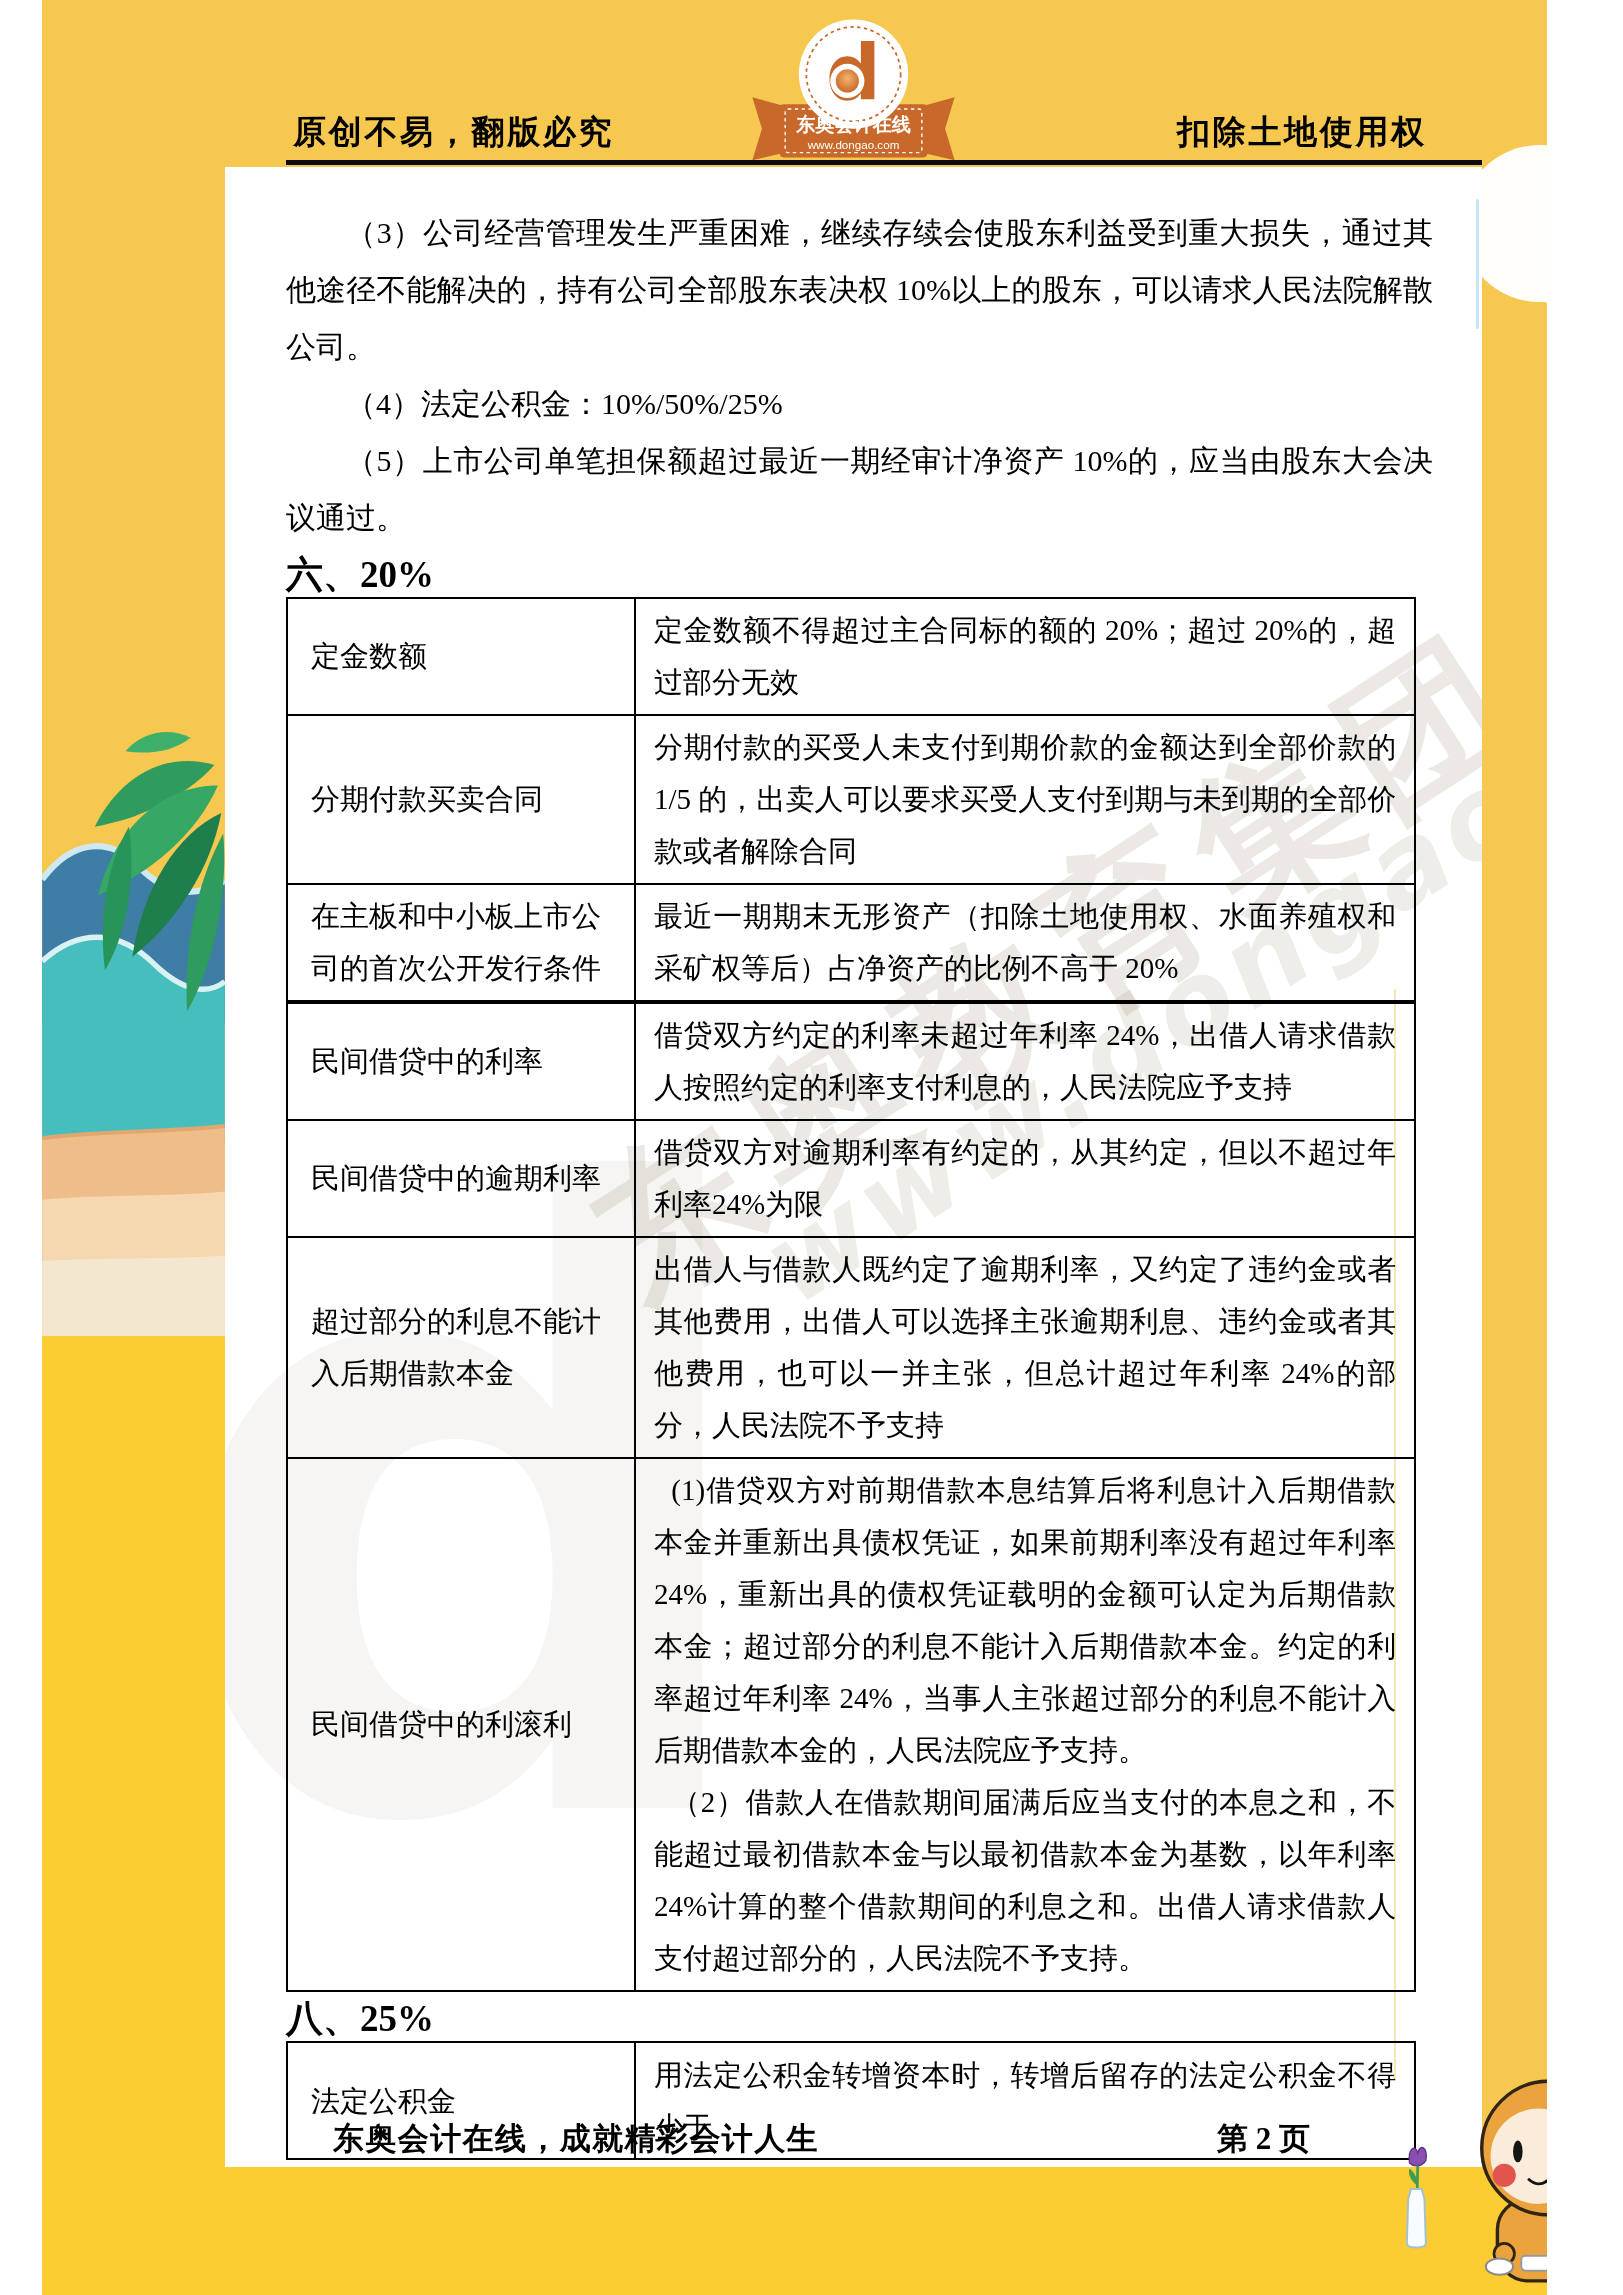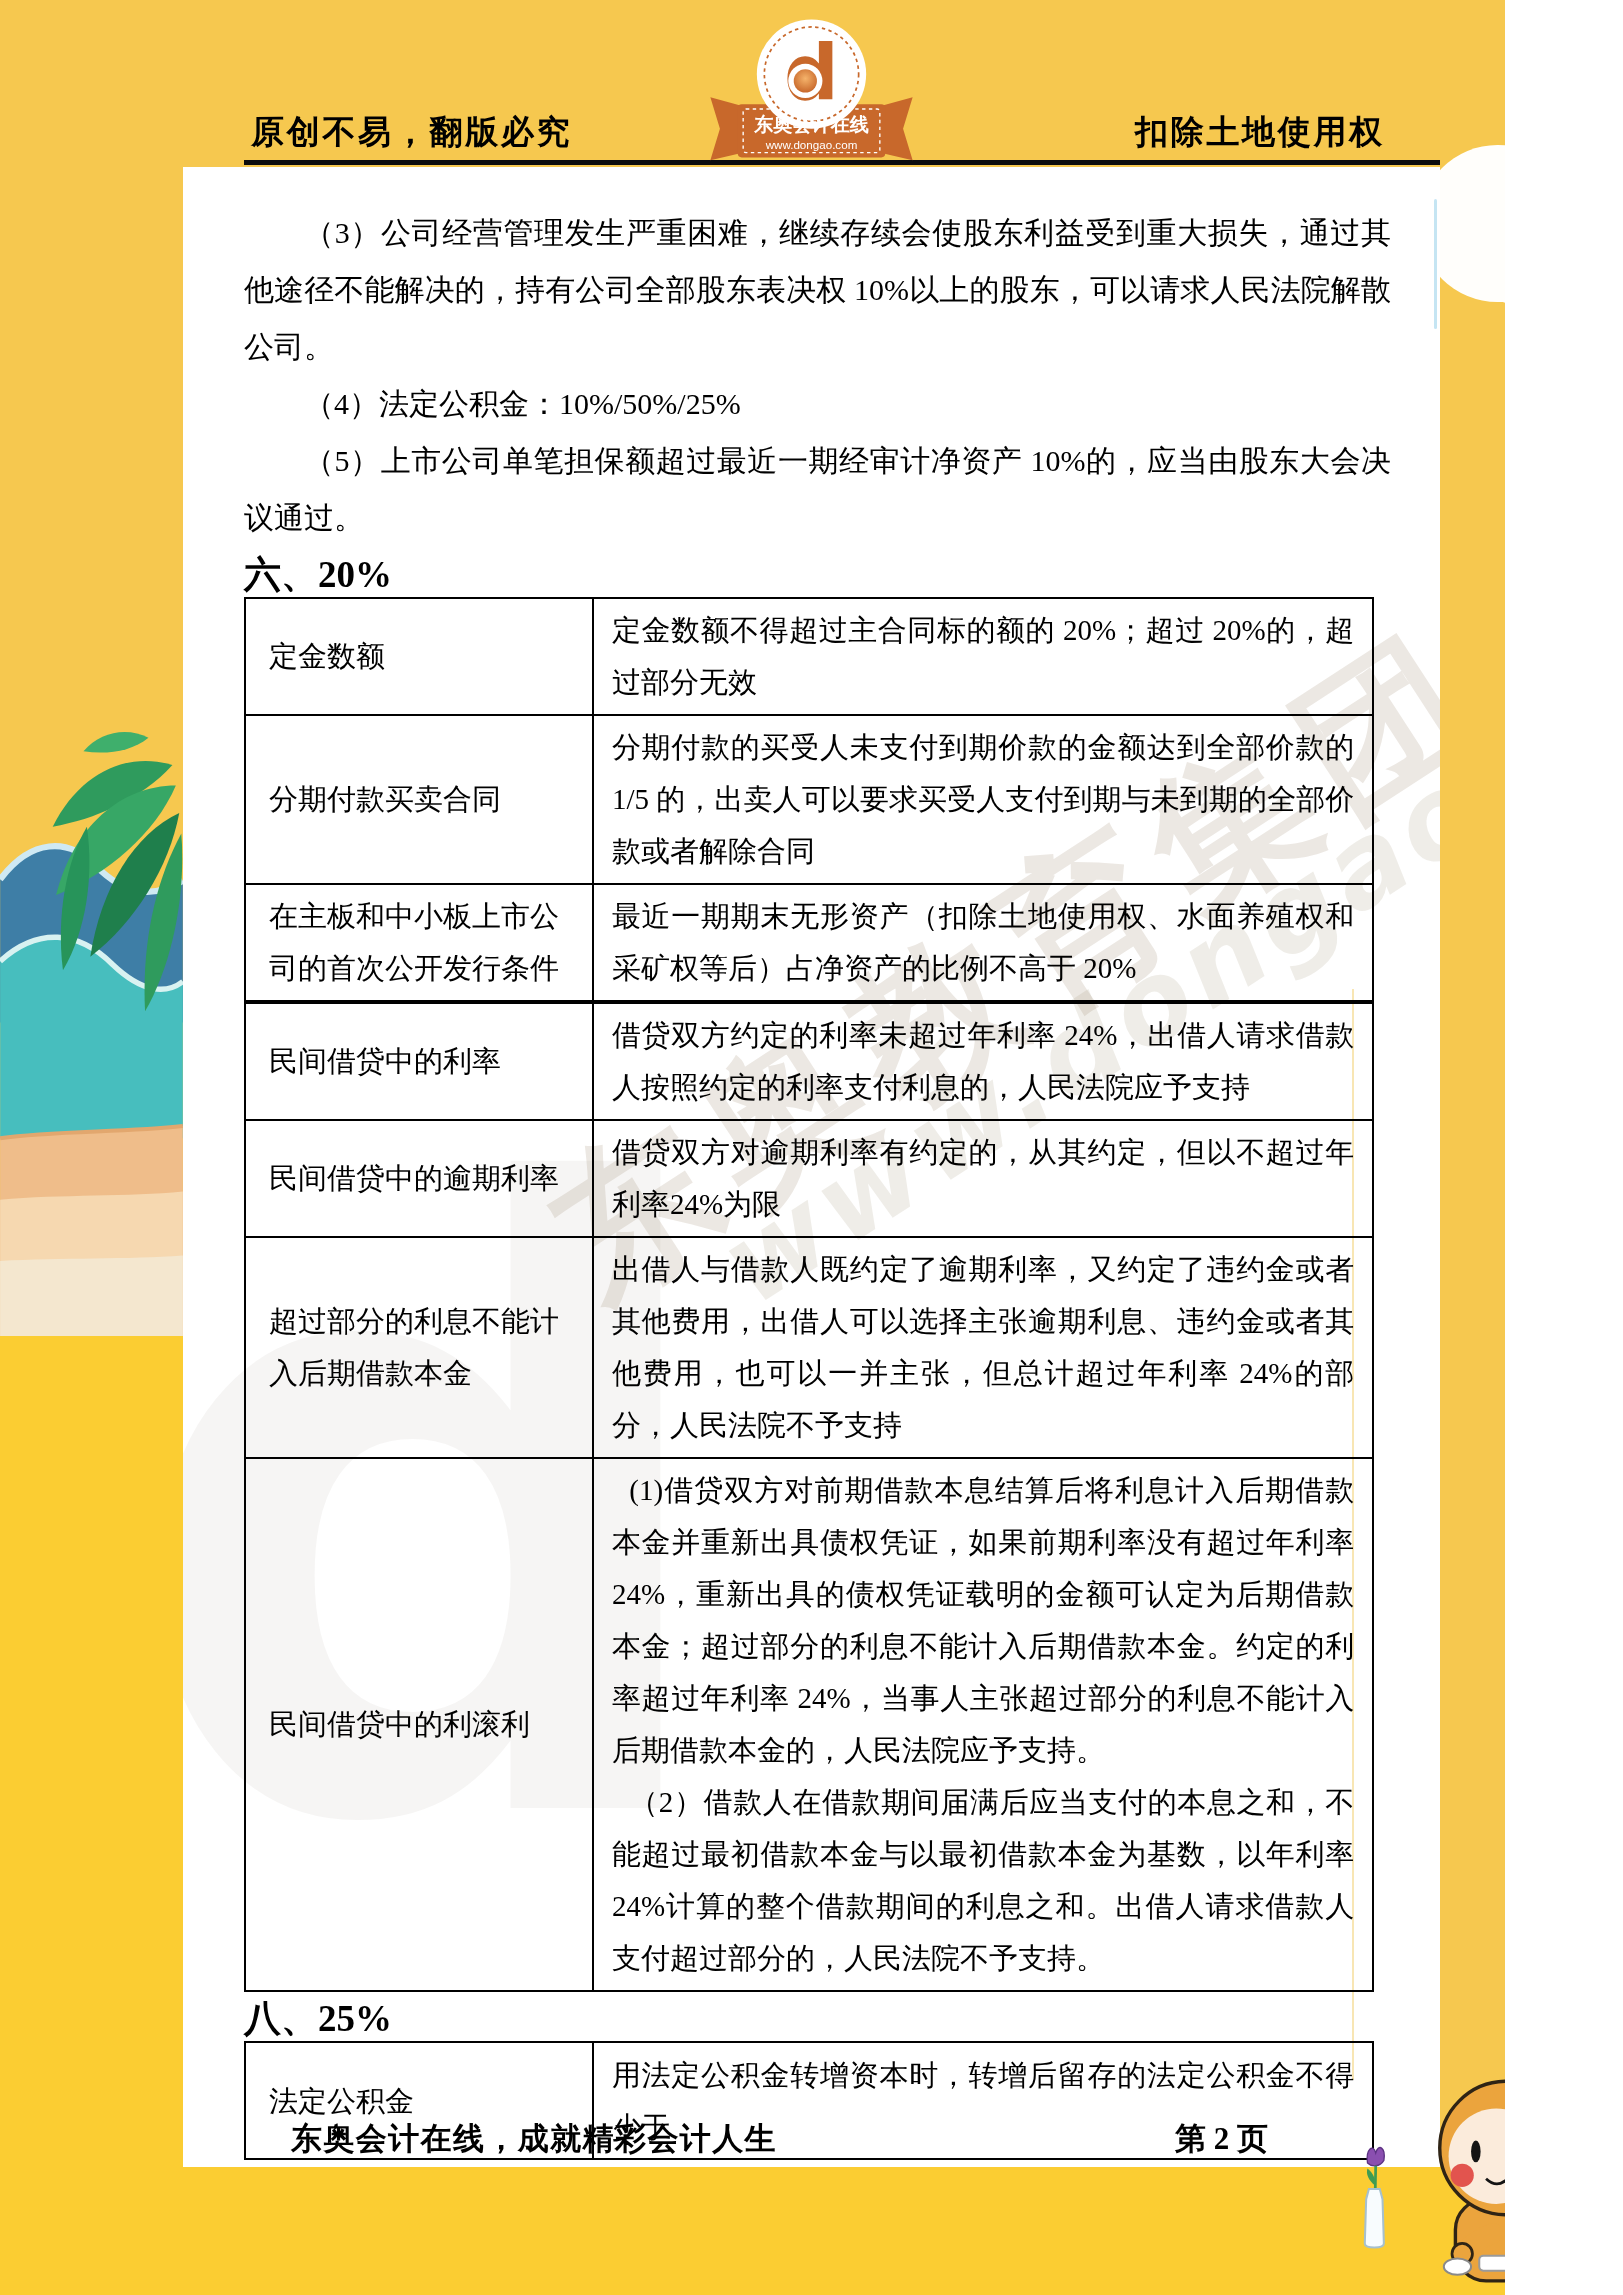--- a/index.html
+++ b/index.html
@@ -1,20 +1,21 @@
 <!DOCTYPE html>
 <html style="font-size:11px"><head>
 <meta charset="utf-8">
 <style>
   html,body { margin:0; padding:0; }
   .canvas {
     position:relative; width:1505px; height:2295px; overflow:hidden;
     background:#F6C84F;
     font-family:"Liberation Serif","DejaVu Serif",serif;
     color:#000;
+    margin-left:42px;
   }
   
   .bg-left-bright { position:absolute; left:0; top:1329px; width:183px; height:966px; background:#FBCD32; z-index:0; }
   .bg-bottom-strip { position:absolute; left:0; top:2167px; width:1623px; height:129px; background:#FBCD32; z-index:1; }
   .waves-svg { position:absolute; left:0; top:818px; width:183px; height:518px; z-index:1; }
   .palms-svg { position:absolute; left:24.5px; top:724px; width:158px; height:390px; z-index:2; }
   .cloud { position:absolute; z-index:1; }
   .cloud .puff { position:absolute; background:#FFFEFB; border-radius:50%; }
   .cloud-main { left:1419px; top:131px; width:205px; height:181px; }
   .cloud-sliver { left:1590px; top:31px; width:102px; height:119px; background:#FFFEFB; border-radius:50%; position:absolute; z-index:1; }

